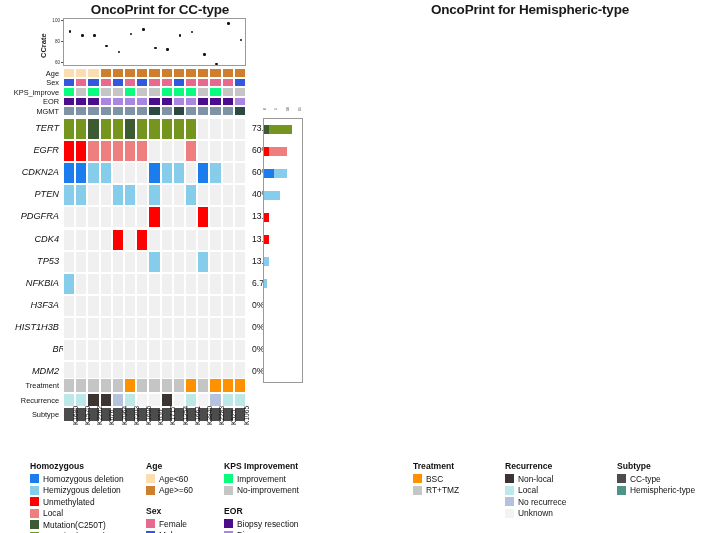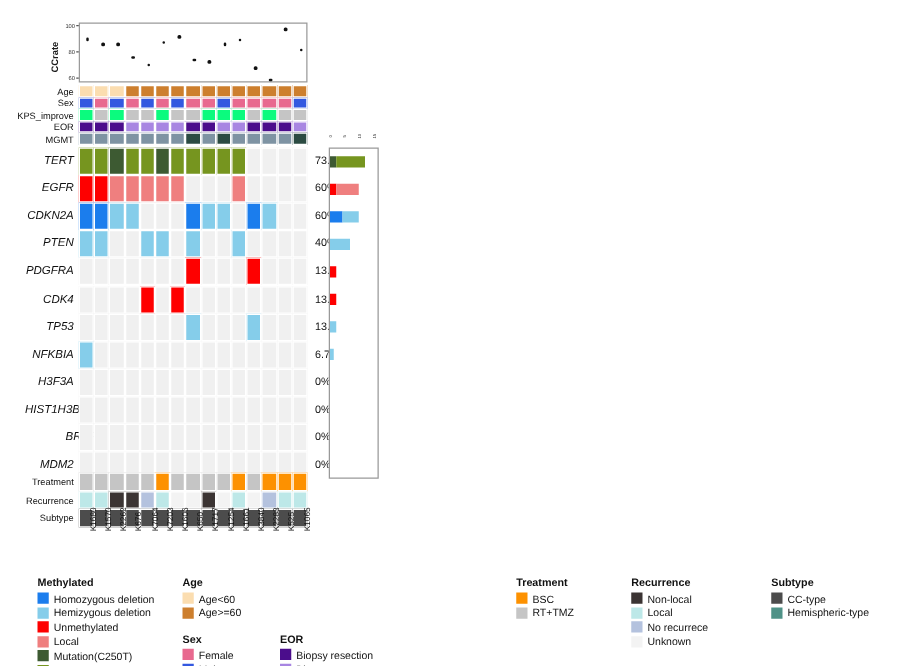--- a/index.html
+++ b/index.html
@@ -35,20 +35,21 @@
   .lg-title{font-size:8.6px;font-weight:bold;margin-bottom:2px;color:#111;}
   .lg-item{display:flex;align-items:center;gap:4px;height:11.5px;}
   .lg-sw{width:9px;height:9px;flex:0 0 9px;}
   .lg-tx{font-size:8.4px;color:#111;white-space:nowrap;}
 </style>
 </head>
 <body>
 
 <div id="root">
     <div class="panel" style="left: 0px; width: 719px;">
+      <div class="panel-title" style="position: absolute; left: 35px; top: 2px; width: 250px;">OncoPrint for CC-type</div>
       <div class="scatter-box" style="left: 63px; top: 18px; width: 183px; height: 48px;">
         <div class="dot" style="left: 4.8px; top: 10.9182px;"></div>
         <div class="dot" style="left: 17px; top: 15.2818px;"></div>
         <div class="dot" style="left: 29.2px; top: 15.2818px;"></div>
         <div class="dot" style="left: 41.4px; top: 25.7545px;"></div>
         <div class="dot" style="left: 53.6px; top: 31.8636px;"></div>
         <div class="dot" style="left: 65.8px; top: 13.5364px;"></div>
         <div class="dot" style="left: 78px; top: 9.17273px;"></div>
         <div class="dot" style="left: 90.2px; top: 27.5px;"></div>
         <div class="dot" style="left: 102.4px; top: 29.2455px;"></div>
@@ -320,21 +321,21 @@
         <div class="gcell"></div>
         <div class="gcell"></div>
         <div class="gcell"></div>
         <div class="gcell"></div>
         <div class="gcell"></div>
         <div class="gcell"></div>
         <div class="gcell"></div>
         <div class="gcell"></div>
       </div>
       <div class="pct" style="left: 252px; top: 299.85px;">0%</div>
-      <div class="genelabel" style="left: 13px; top: 321.95px; width: 58px; text-align: center;">HIST1H3B</div>
+      <div class="genelabel" style="left: 1px; top: 321.95px; width: 58px;">HIST1H3B</div>
       <div class="generow" style="left: 63px; top: 316.9px; width: 183px; height: 22.1px;">
         <div class="gcell"></div>
         <div class="gcell"></div>
         <div class="gcell"></div>
         <div class="gcell"></div>
         <div class="gcell"></div>
         <div class="gcell"></div>
         <div class="gcell"></div>
         <div class="gcell"></div>
         <div class="gcell"></div>
@@ -482,20 +483,21 @@
       <div class="samp" style="left: 157.1px; top: 424.8px;">K650</div>
       <div class="samp" style="left: 169.3px; top: 424.8px;">K1717</div>
       <div class="samp" style="left: 181.5px; top: 424.8px;">K1254</div>
       <div class="samp" style="left: 193.7px; top: 424.8px;">K1661</div>
       <div class="samp" style="left: 205.9px; top: 424.8px;">K3840</div>
       <div class="samp" style="left: 218.1px; top: 424.8px;">K2283</div>
       <div class="samp" style="left: 230.3px; top: 424.8px;">K525</div>
       <div class="samp" style="left: 242.5px; top: 424.8px;">K1065</div>
     </div>
     <div class="panel" style="left: 355px; width: 364px;">
+      <div class="panel-title" style="position: absolute; left: 5px; top: 2px; width: 340px;">OncoPrint for Hemispheric-type</div>
       <div class="annolabel" style="left: 355px; top: 68.6px; width: 58px;">Age</div>
       <div class="annolabel" style="left: 355px; top: 78.2px; width: 58px;">Sex</div>
       <div class="annolabel" style="left: 355px; top: 87.8px; width: 58px;">KPS_improve</div>
       <div class="annolabel" style="left: 355px; top: 97.4px; width: 58px;">EOR</div>
       <div class="annolabel" style="left: 355px; top: 107px; width: 58px;">MGMT</div>
       <div class="genelabel" style="left: 355px; top: 123.05px; width: 58px;">TERT</div>
       <div class="genelabel" style="left: 355px; top: 145.15px; width: 58px;">EGFR</div>
       <div class="genelabel" style="left: 355px; top: 167.25px; width: 58px;">CDKN2A</div>
       <div class="genelabel" style="left: 355px; top: 189.35px; width: 58px;">PTEN</div>
       <div class="genelabel" style="left: 355px; top: 211.45px; width: 58px;">PDGFRA</div>
@@ -504,21 +506,21 @@
       <div class="genelabel" style="left: 355px; top: 277.75px; width: 58px;">NFKBIA</div>
       <div class="genelabel" style="left: 355px; top: 299.85px; width: 58px;">H3F3A</div>
       <div class="genelabel" style="left: 355px; top: 321.95px; width: 58px;">HIST1H3B</div>
       <div class="genelabel" style="left: 355px; top: 344.05px; width: 58px;">BRAF</div>
       <div class="genelabel" style="left: 355px; top: 366.15px; width: 58px;">MDM2</div>
       <div class="annolabel" style="left: 355px; top: 381px; width: 58px;">Treatment</div>
       <div class="annolabel" style="left: 355px; top: 395.6px; width: 58px;">Recurrence</div>
       <div class="annolabel" style="left: 355px; top: 410.2px; width: 58px;">Subtype</div>
     </div>
     <div class="legend" style="left: 30px; top: 461px;">
-      <div class="lg-title">Methylated</div>
+      <div class="lg-title">Homozygous</div>
       <div class="lg-item">
         <span class="lg-sw" style="background: rgb(27, 125, 237);"></span>
         <span class="lg-tx">Homozygous deletion</span>
       </div>
       <div class="lg-item">
         <span class="lg-sw" style="background: rgb(133, 205, 234);"></span>
         <span class="lg-tx">Hemizygous deletion</span>
       </div>
       <div class="lg-item">
         <span class="lg-sw" style="background: rgb(254, 0, 0);"></span>
@@ -552,20 +554,31 @@
       <div class="lg-title">Sex</div>
       <div class="lg-item">
         <span class="lg-sw" style="background: rgb(232, 105, 143);"></span>
         <span class="lg-tx">Female</span>
       </div>
       <div class="lg-item">
         <span class="lg-sw" style="background: rgb(51, 88, 224);"></span>
         <span class="lg-tx">Male</span>
       </div>
     </div>
+    <div class="legend" style="left: 224px; top: 461px;">
+      <div class="lg-title">KPS Improvement</div>
+      <div class="lg-item">
+        <span class="lg-sw" style="background: rgb(11, 251, 126);"></span>
+        <span class="lg-tx">Improvement</span>
+      </div>
+      <div class="lg-item">
+        <span class="lg-sw" style="background: rgb(197, 197, 197);"></span>
+        <span class="lg-tx">No-improvement</span>
+      </div>
+    </div>
     <div class="legend" style="left: 224px; top: 506px;">
       <div class="lg-title">EOR</div>
       <div class="lg-item">
         <span class="lg-sw" style="background: rgb(75, 13, 140);"></span>
         <span class="lg-tx">Biopsy resection</span>
       </div>
       <div class="lg-item">
         <span class="lg-sw" style="background: rgb(168, 134, 226);"></span>
         <span class="lg-tx">Biopsy</span>
       </div>

